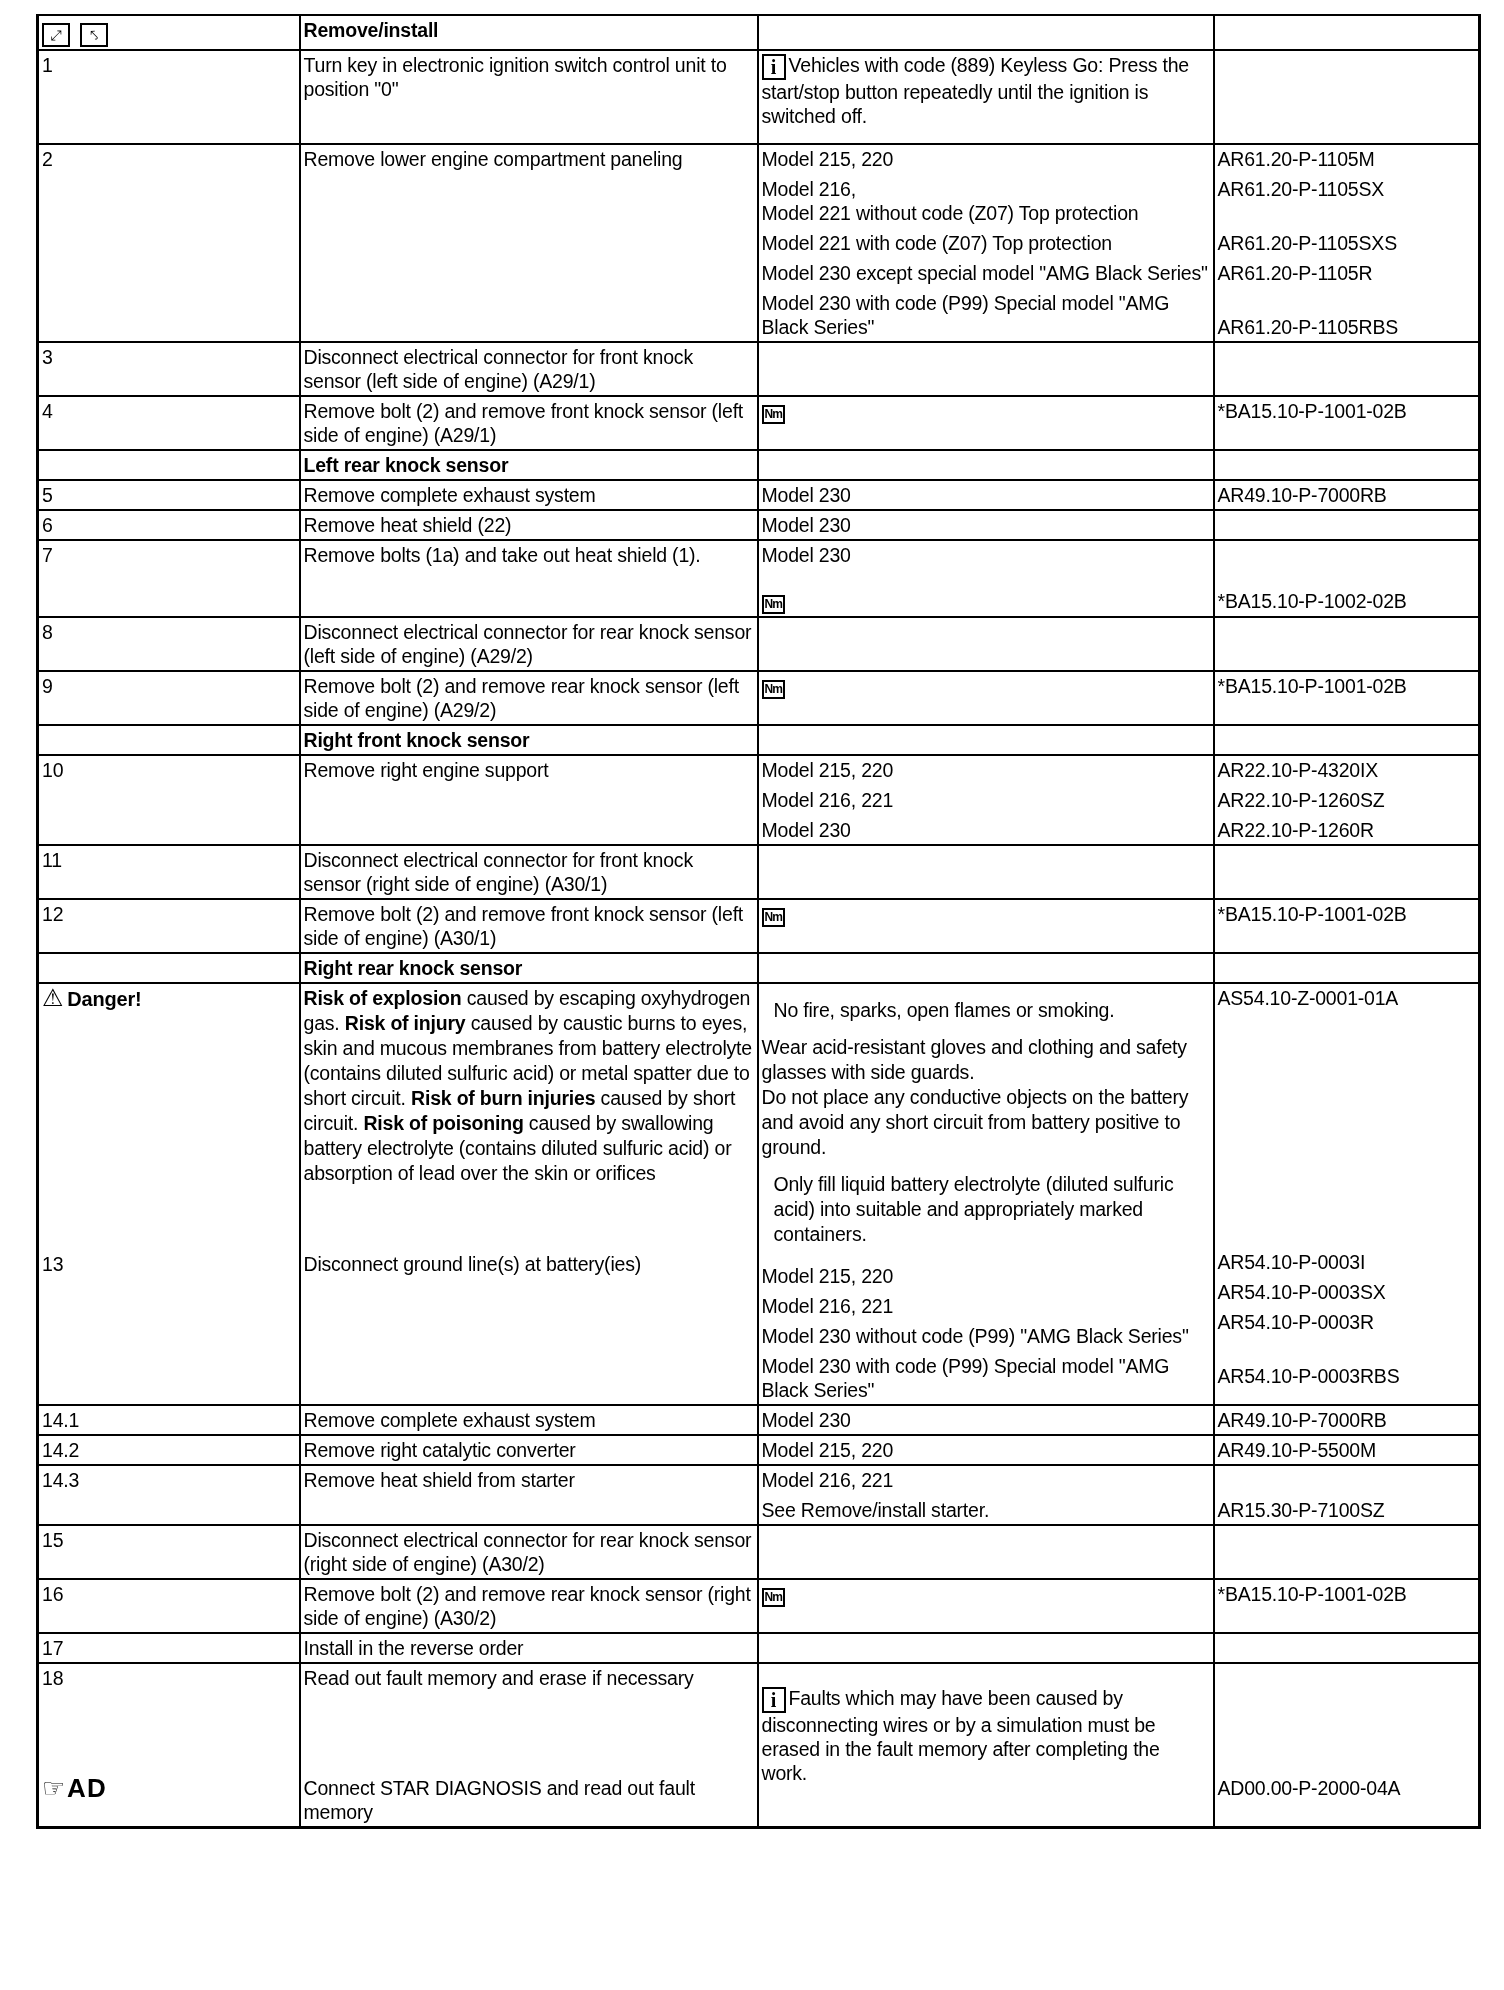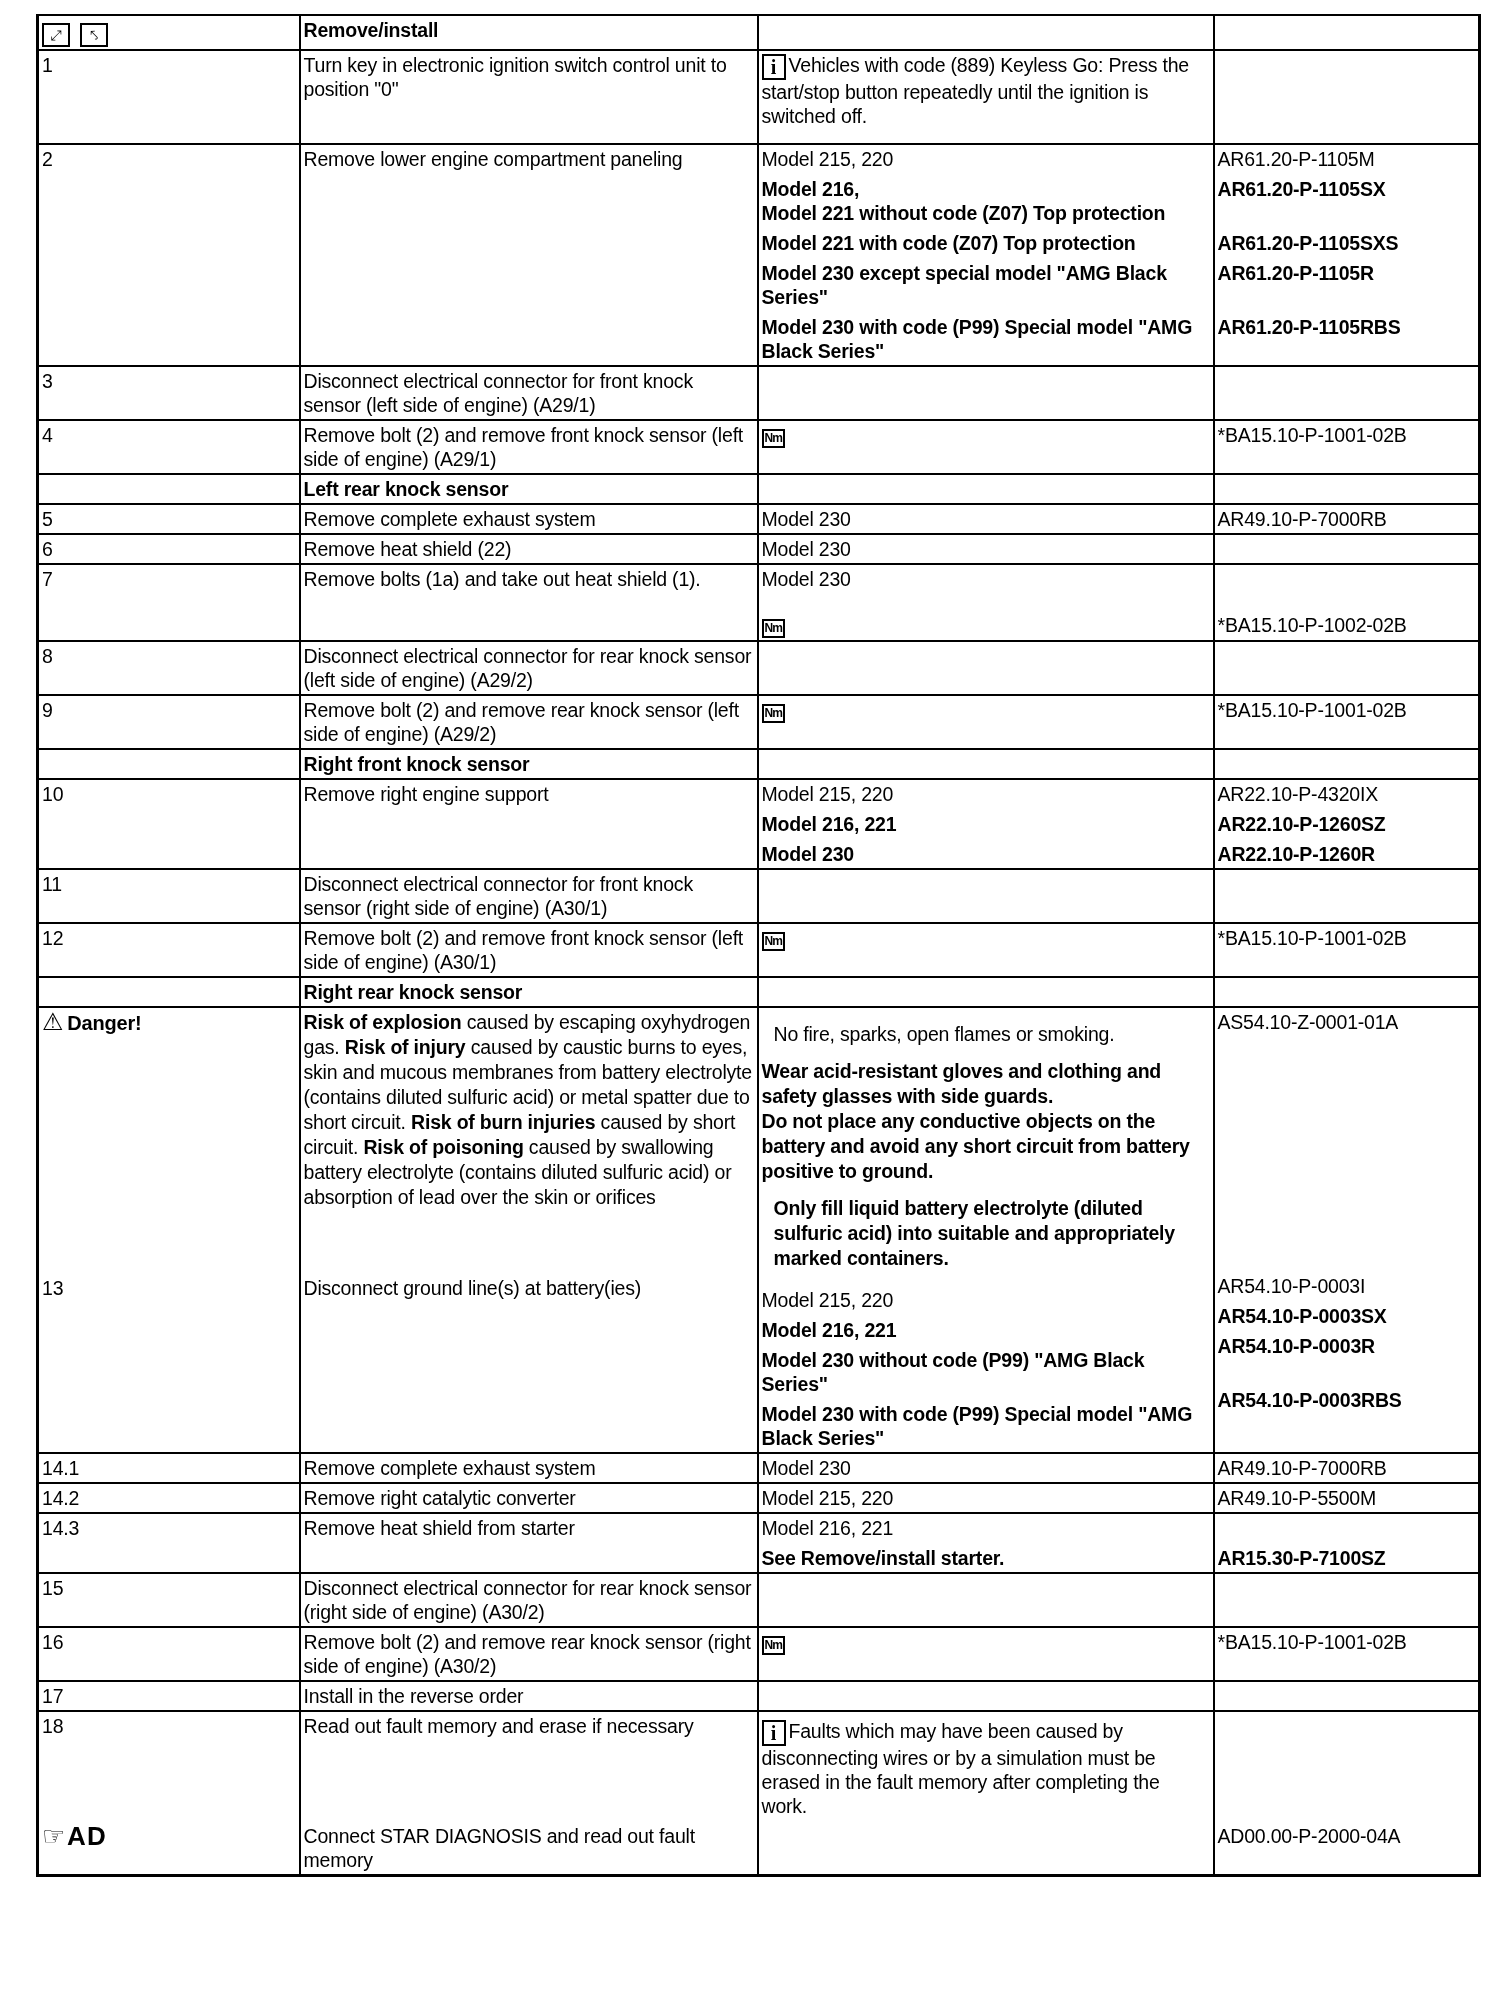--- a/index.html
+++ b/index.html
@@ -6,21 +6,21 @@
   body { width: 1504px; height: 1990px; position: relative; font-family: "Liberation Sans", sans-serif; color: #000; }
   .sheet { position: absolute; left: 36px; top: 14px; width: 1442px; }
   table.proc { border-collapse: collapse; width: 1442px; table-layout: fixed; font-size: 19.5px; line-height: 24px; letter-spacing: -0.2px; }
   table.proc td { border: 2px solid #000; vertical-align: top; padding: 2px 3px 2px 3px; }
   table.proc tr.thin td { border-top-width: 1px; }
   col.c1 { width: 262px; } col.c2 { width: 458px; } col.c3 { width: 456px; } col.c4 { width: 266px; }
   td.outer-l { border-left-width: 3px !important; }
   td.outer-r { border-right-width: 3px !important; }
   .bold { font-weight: bold; }
   .sub { display: block; }
-  .sub + .sub { margin-top: 6px; font-weight: bold; }
+  .sub + .sub { margin-top: 6px; }
   .gap { display: block; height: 22px; }
   .nm-icon { display: inline-block; border: 2px solid #000; font-size: 12px; font-weight: bold; line-height: 15px; padding: 0 1px; letter-spacing: -0.8px; margin-top: 3px; }
   .info-icon { display: inline-block; width: 20px; height: 22px; border: 2px solid #000; font-family: "Liberation Serif", serif; font-weight: bold; font-size: 20px; line-height: 22px; text-align: center; margin-right: 3px; vertical-align: -2px; }
   .expand-icon { display: inline-block; width: 24px; height: 20px; border: 2px solid #000; margin-right: 10px; font-size: 14px; line-height: 20px; text-align: center; vertical-align: -3px; }
   .danger-label { font-weight: bold; font-size: 20px; }
   .warn-icon { font-size: 24px; margin-right: 4px; }
   .ad-label { font-weight: bold; font-size: 26px; letter-spacing: 1px; }
   .hand-icon { font-size: 26px; margin-right: 2px; }
   .row-h1 td { height: 29px; }
 </style>
@@ -264,21 +264,21 @@
   <tr>
     <td class="outer-l" style="border-bottom-width:3px">
       <div style="height:110px">18</div>
       <div><span class="hand-icon">☞</span><span class="ad-label">AD</span></div>
     </td>
     <td style="border-bottom-width:3px">
       <div style="height:110px">Read out fault memory and erase if necessary</div>
       <div>Connect STAR DIAGNOSIS and read out fault memory</div>
     </td>
     <td style="border-bottom-width:3px">
-      <div style="margin-top:5px"><span class="info-icon">i</span><span>Faults which may have been caused by disconnecting wires or by a simulation must be erased in the fault memory after completing the work.</span></div>
+      <div style="margin-top:20px"><span class="info-icon">i</span><span>Faults which may have been caused by disconnecting wires or by a simulation must be erased in the fault memory after completing the work.</span></div>
     </td>
     <td class="outer-r" style="border-bottom-width:3px">
       <div style="height:110px"></div>
       <div>AD00.00-P-2000-04A</div>
     </td>
   </tr>
 </tbody>
     </table>
 </div>
 

